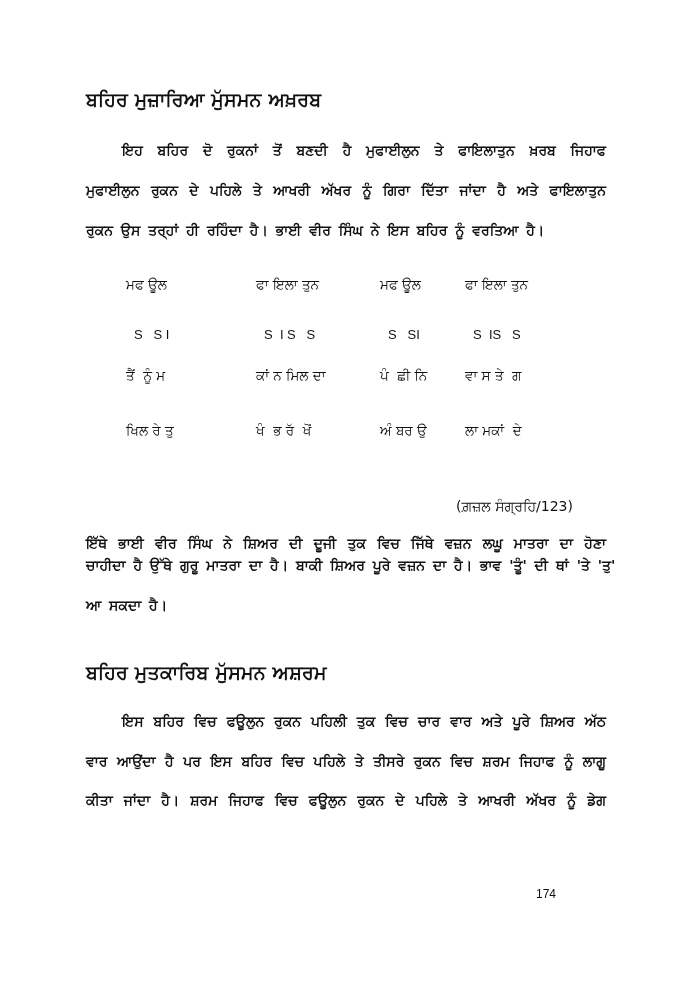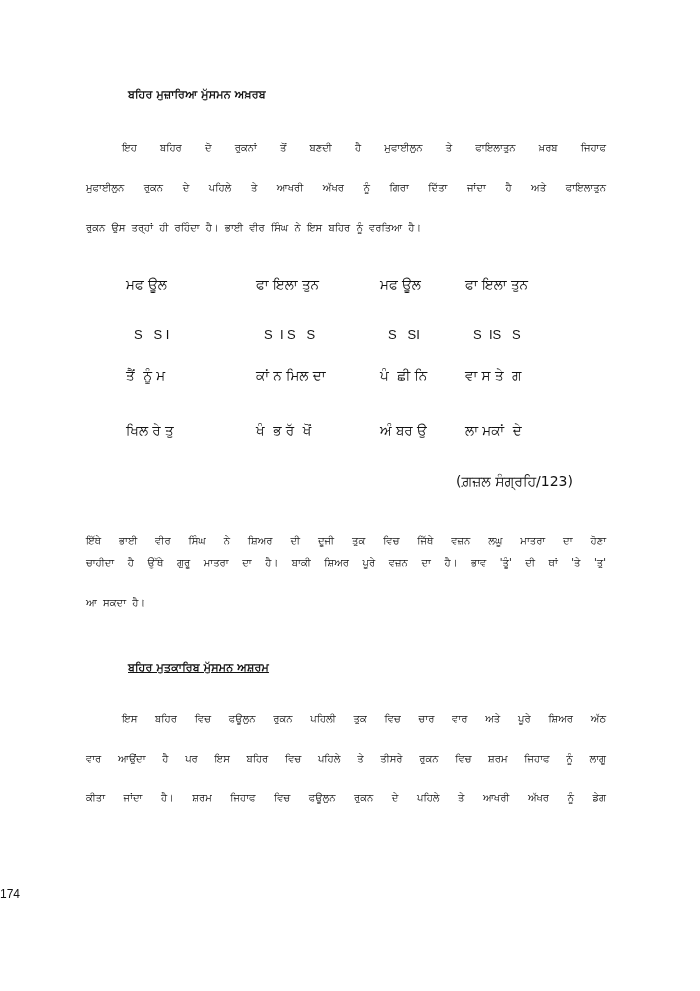--- a/index.html
+++ b/index.html
@@ -3,39 +3,38 @@
   <meta charset="utf-8">
   <style>
     html, body { margin: 0; padding: 0; background: #ffffff; }
     body {
       width: 700px; height: 991px; position: relative; overflow: hidden;
       font-family: "DejaVu Sans", "Liberation Sans", sans-serif;
       color: #111111;
     }
     .heading {
       position: absolute; left: 86px;
-      font-size: 11px; font-weight: bold; letter-spacing: 0.2px;
+      font-size: 19px; font-weight: bold; letter-spacing: 0.2px;
       white-space: nowrap;
-      margin-left: 42px;
     }
     .line {
       position: absolute; left: 86px; width: 520px;
-      font-size: 10px; white-space: nowrap; word-spacing: 3px;
-      text-align: justify; text-align-last: justify;
+      font-size: 14px; white-space: nowrap; word-spacing: 3px;
+      text-align: justify; text-align-last: justify; font-weight: bold;
     }
     .line.last { text-align-last: left; }
     .line.indent { padding-left: 36px; width: 484px; }
     .scan-row { position: absolute; left: 0; width: 700px; height: 20px; font-size: 13.5px; }
     .scan-cell { position: absolute; white-space: pre; }
     .c1 { left: 126px; } .c2 { left: 256px; } .c3 { left: 380px; } .c4 { left: 465px; }
     .pattern { font-family: "Liberation Sans", sans-serif; font-size: 13px; margin-left: 8px; }
-    .citation { position: absolute; left: 456px; font-size: 14px; white-space: nowrap; }
+    .citation { position: absolute; left: 456px; font-size: 14px; white-space: nowrap; margin-top: 25px; }
     .pagenum {
       position: absolute; left: 0; width: 556px; top: 887px;
-      text-align: left; font-family: "Liberation Sans", sans-serif; font-size: 12px;
+      text-align: right; font-family: "Liberation Sans", sans-serif; font-size: 12px;
     }
   </style>
 </head>
 <body>
 
 <div class="heading" style="top:88px;">ਬਹਿਰ ਮੁਜ਼ਾਰਿਆ ਮੁੱਸਮਨ ਅਖ਼ਰਬ</div>
 
 <div class="line indent" style="top:142px;">ਇਹ ਬਹਿਰ ਦੋ ਰੁਕਨਾਂ ਤੋਂ ਬਣਦੀ ਹੈ ਮੁਫਾਈਲੁਨ ਤੇ ਫਾਇਲਾਤੁਨ ਖ਼ਰਬ ਜਿਹਾਫ</div>
 <div class="line" style="top:182px;">ਮੁਫਾਈਲੁਨ ਰੁਕਨ ਦੇ ਪਹਿਲੇ ਤੇ ਆਖਰੀ ਅੱਖਰ ਨੂੰ ਗਿਰਾ ਦਿੱਤਾ ਜਾਂਦਾ ਹੈ ਅਤੇ ਫਾਇਲਾਤੁਨ</div>
 <div class="line last" style="top:222px;">ਰੁਕਨ ਉਸ ਤਰ੍ਹਾਂ ਹੀ ਰਹਿੰਦਾ ਹੈ। ਭਾਈ ਵੀਰ ਸਿੰਘ ਨੇ ਇਸ ਬਹਿਰ ਨੂੰ ਵਰਤਿਆ ਹੈ।</div>
@@ -64,19 +63,19 @@
   <span class="scan-cell c3">ਅੰ ਬਰ ਉ</span>
   <span class="scan-cell c4">ਲਾ ਮਕਾਂ  ਦੇ</span>
 </div>
 
 <div class="citation" style="top:473px;">(ਗ਼ਜ਼ਲ ਸੰਗ੍ਰਹਿ/123)</div>
 
 <div class="line" style="top:517px;margin-top:18px;">ਇੱਥੇ ਭਾਈ ਵੀਰ ਸਿੰਘ ਨੇ ਸ਼ਿਅਰ ਦੀ ਦੂਜੀ ਤੁਕ ਵਿਚ ਜਿੱਥੇ ਵਜ਼ਨ ਲਘੂ ਮਾਤਰਾ ਦਾ ਹੋਣਾ</div>
 <div class="line" style="top:557px;">ਚਾਹੀਦਾ ਹੈ ਉੱਥੇ ਗੁਰੂ ਮਾਤਰਾ ਦਾ ਹੈ। ਬਾਕੀ ਸ਼ਿਅਰ ਪੂਰੇ ਵਜ਼ਨ ਦਾ ਹੈ। ਭਾਵ 'ਤੂੰ' ਦੀ ਥਾਂ 'ਤੇ 'ਤੁ'</div>
 <div class="line last" style="top:597px;">ਆ ਸਕਦਾ ਹੈ।</div>
 
-<div class="heading" style="top:661px;text-decoration:underline;">ਬਹਿਰ ਮੁਤਕਾਰਿਬ ਮੁੱਸਮਨ ਅਸ਼ਰਮ</div>
+<div class="heading" style="top:661px;">ਬਹਿਰ ਮੁਤਕਾਰਿਬ ਮੁੱਸਮਨ ਅਸ਼ਰਮ</div>
 
 <div class="line indent" style="top:713px;">ਇਸ ਬਹਿਰ ਵਿਚ ਫਊਲੁਨ ਰੁਕਨ ਪਹਿਲੀ ਤੁਕ ਵਿਚ ਚਾਰ ਵਾਰ ਅਤੇ ਪੂਰੇ ਸ਼ਿਅਰ ਅੱਠ</div>
 <div class="line" style="top:753px;">ਵਾਰ ਆਉਂਦਾ ਹੈ ਪਰ ਇਸ ਬਹਿਰ ਵਿਚ ਪਹਿਲੇ ਤੇ ਤੀਸਰੇ ਰੁਕਨ ਵਿਚ ਸ਼ਰਮ ਜਿਹਾਫ ਨੂੰ ਲਾਗੂ</div>
 <div class="line" style="top:792px;">ਕੀਤਾ ਜਾਂਦਾ ਹੈ। ਸ਼ਰਮ ਜਿਹਾਫ ਵਿਚ ਫਊਲੁਨ ਰੁਕਨ ਦੇ ਪਹਿਲੇ ਤੇ ਆਖਰੀ ਅੱਖਰ ਨੂੰ ਡੇਗ</div>
 
 <div class="pagenum">174</div>
 
 </body></html>

